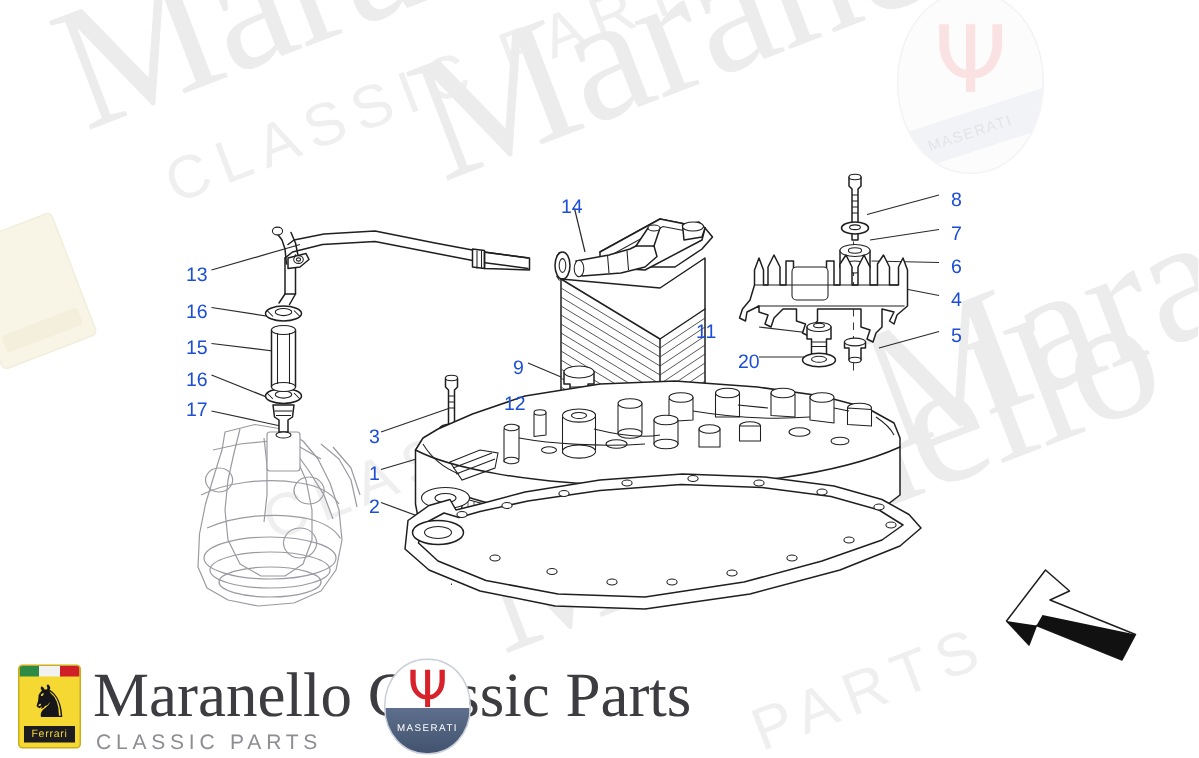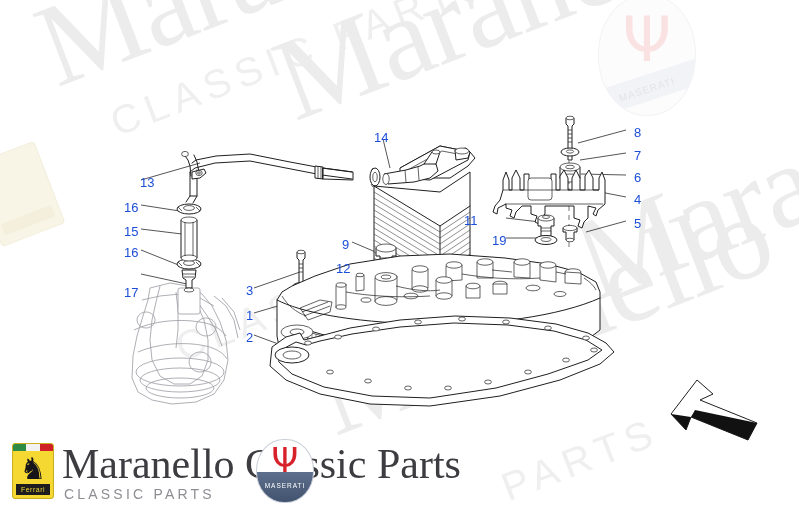--- a/index.html
+++ b/index.html
@@ -515,37 +515,37 @@
     </g>
 
     <g>
       <path class="fw" d="M697,380 L713,394 L700,400 L757,423 L748,440 L691,417 L686,430 L671,414 Z"></path>
       <path d="M757,423 L748,440 L691,417 L695,410 Z" fill="#111"></path>
       <path d="M671,414 L686,430 L691,417 Z" fill="#111"></path>
     </g>
   </svg>
 
   <div>
-    <span class="callout" style="left:140px;top:176px;">13</span>
+    <span class="callout" style="left:124px;top:176px;">13</span>
     <span class="callout" style="left:124px;top:201px;">16</span>
     <span class="callout" style="left:124px;top:225px;">15</span>
     <span class="callout" style="left:124px;top:246px;">16</span>
-    <span class="callout" style="left:124px;top:286px;">17</span>
+    <span class="callout" style="left:124px;top:266px;">17</span>
 
     <span class="callout" style="left:246px;top:284px;">3</span>
     <span class="callout" style="left:246px;top:309px;">1</span>
     <span class="callout" style="left:246px;top:331px;">2</span>
 
     <span class="callout" style="left:342px;top:238px;">9</span>
     <span class="callout" style="left:336px;top:262px;">12</span>
 
     <span class="callout" style="left:374px;top:131px;">14</span>
 
     <span class="callout" style="left:464px;top:214px;">11</span>
-    <span class="callout" style="left:492px;top:234px;">19</span>
+    <span class="callout" style="left:492px;top:234px;">20</span>
 
     <span class="callout" style="left:634px;top:126px;">8</span>
     <span class="callout" style="left:634px;top:149px;">7</span>
     <span class="callout" style="left:634px;top:171px;">6</span>
     <span class="callout" style="left:634px;top:193px;">4</span>
     <span class="callout" style="left:634px;top:217px;">5</span>
   </div>
 
   <div class="brandbar">
 

